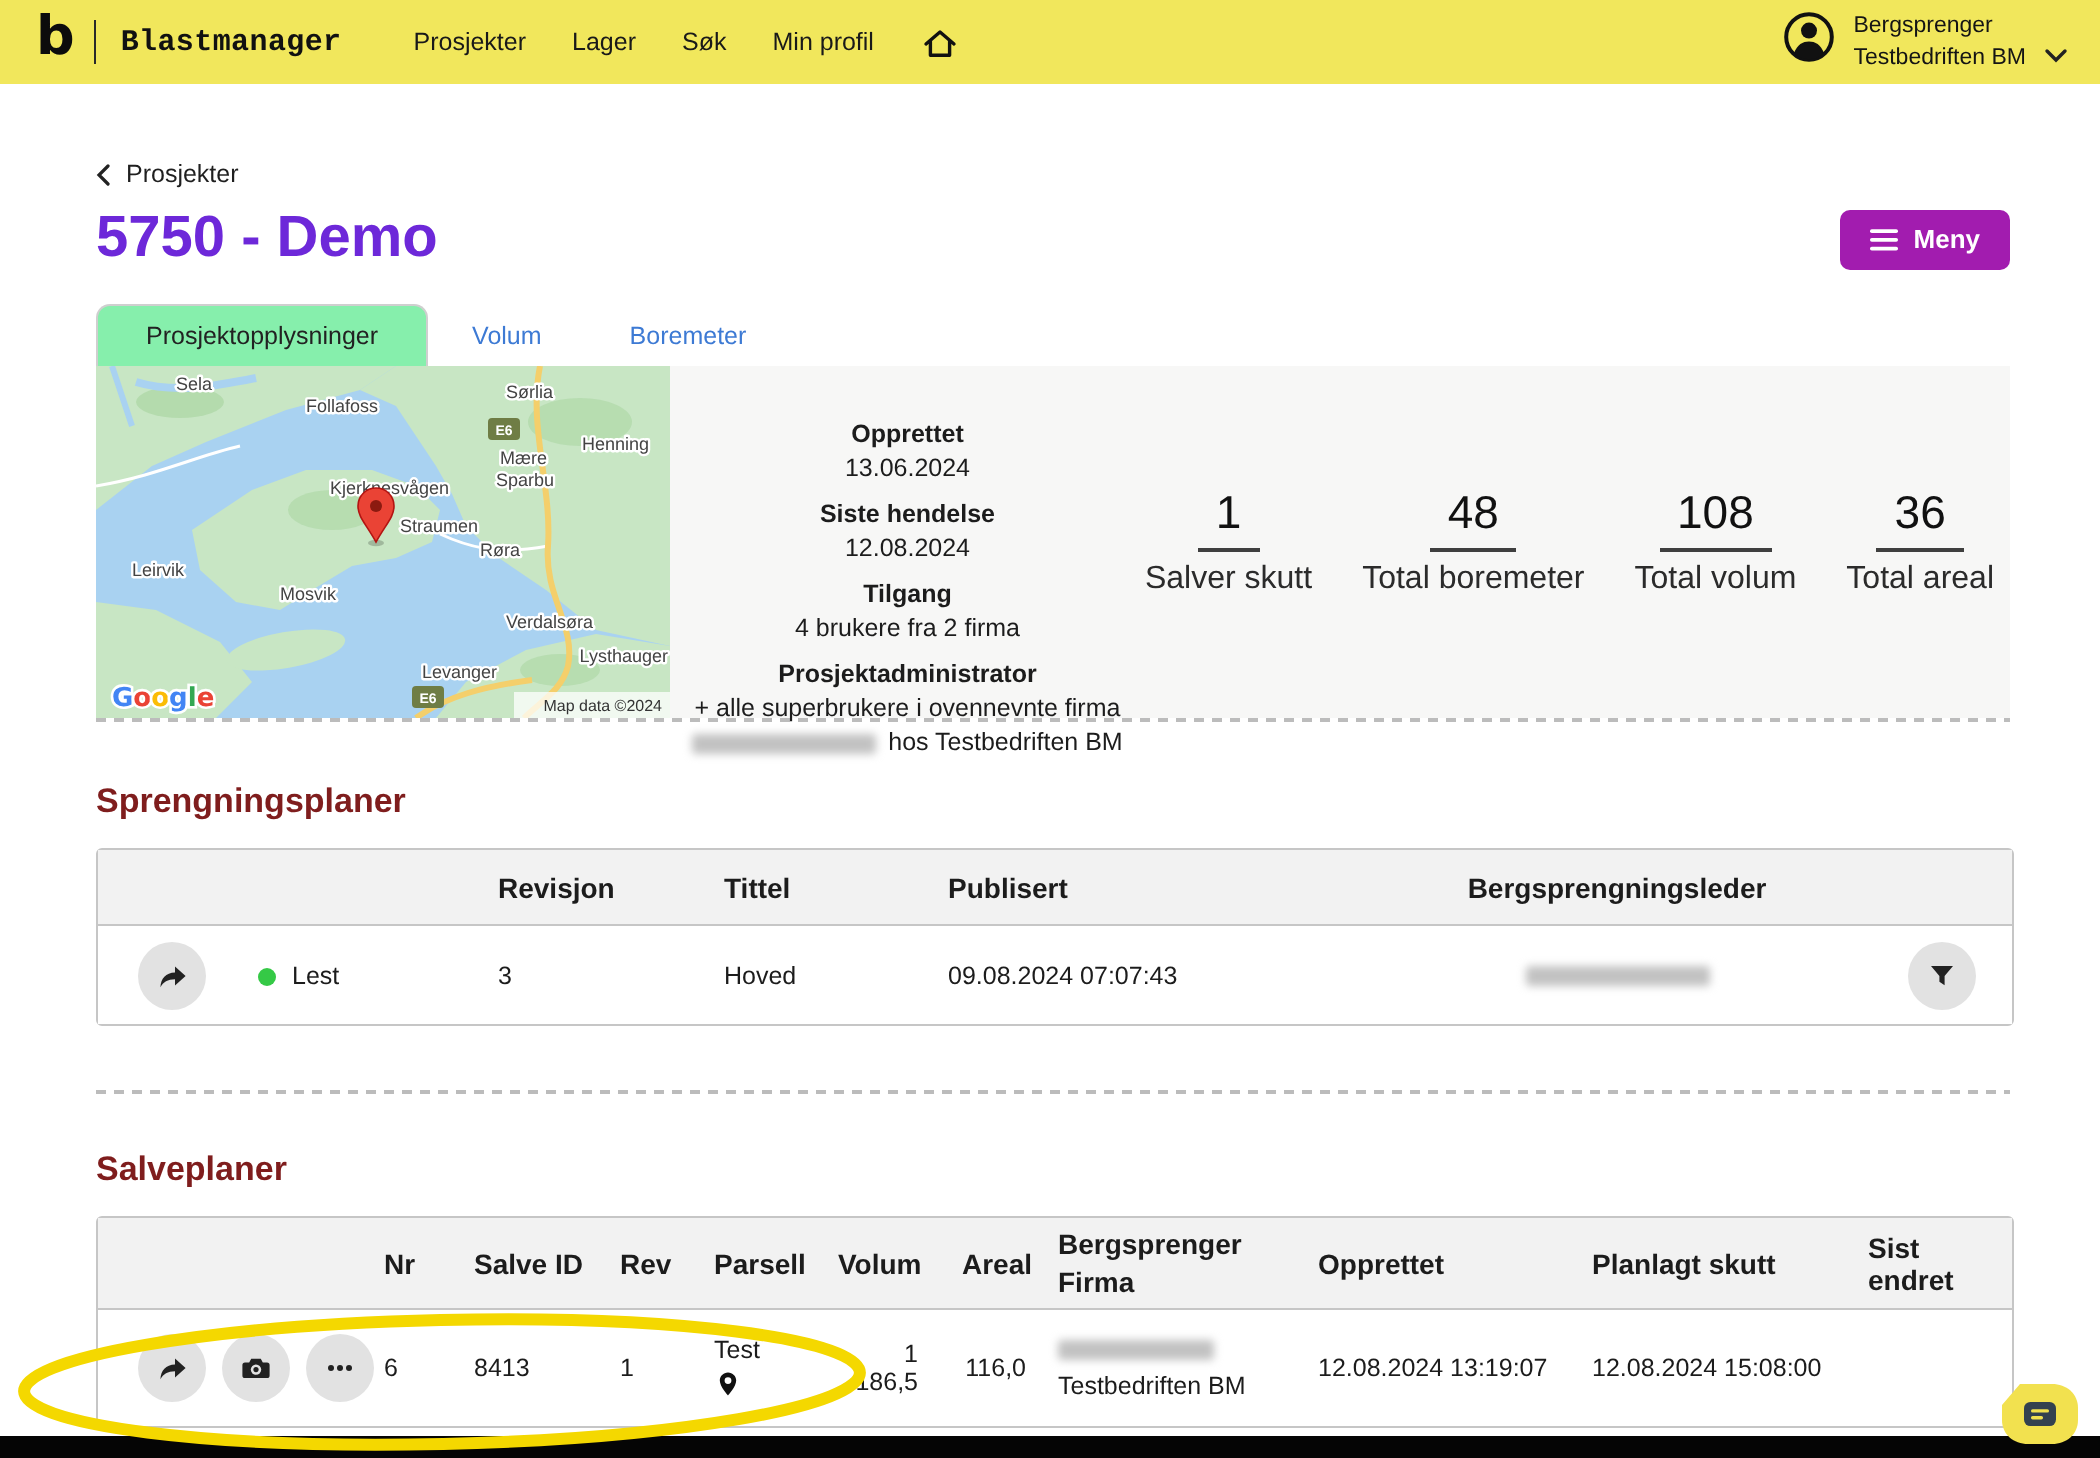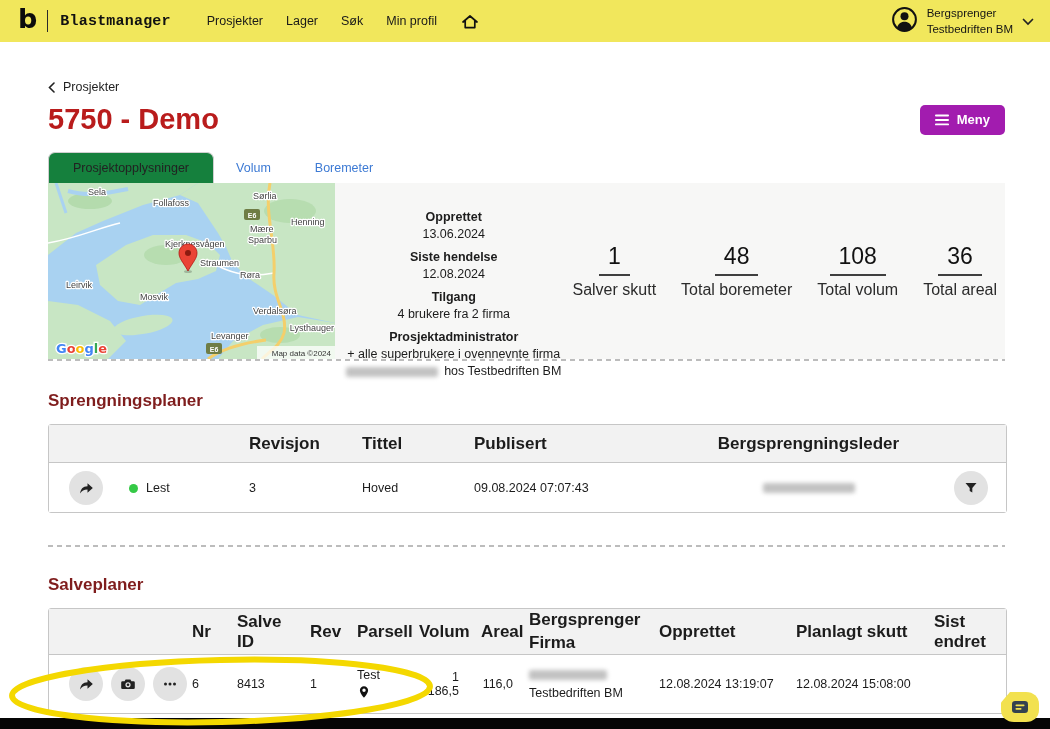--- a/index.html
+++ b/index.html
@@ -10,35 +10,35 @@
   }
 
   
   .topbar { height:42px; background:#F1E75C; display:flex; align-items:center; padding:0 16px 0 18px; }
   .logo-b { font-family:"DejaVu Sans", sans-serif; font-size:27px; font-weight:800; color:#0c0c0c; line-height:1; margin-top:-5px; }
   .logo-divider { width:1px; height:22px; background:#2a2a2a; margin:0 12px 0 10px; }
   .brand { font-size:15px; font-weight:700; color:#111; letter-spacing:.2px;font-family:Liberation Mono, monospace; }
   .topnav { display:flex; align-items:center; gap:23px; margin-left:36px; }
   .topnav .navitem { font-size:12.5px; color:#191919; cursor:pointer; }
   .home-btn { display:flex; align-items:center; margin-top:1px; cursor:pointer; }
-  .topbar-right { margin-left:auto; display:flex; align-items:center; gap:9px; cursor:pointer; }
+  .topbar-right { margin-left:auto; display:flex; align-items:flex-end; gap:9px; cursor:pointer; }
   .user-texts { font-size:11.5px; line-height:1.4; color:#141414; }
 
   
   .content { padding:0 45px 0 48px; position:relative; }
   .breadcrumb { margin-top:38px; display:flex; align-items:center; gap:8px; font-size:12.5px; color:#1f1f1f; cursor:pointer; width:fit-content; }
   .title-row { display:flex; justify-content:space-between; align-items:center; margin-top:9px; }
-  h1 { margin:0; font-size:29px; font-weight:700; color:#b91c1c; }
+  h1 { margin:0; font-size:29px; font-weight:700; color:#6d28d9; }
   .meny-btn { background:#a21caf; color:#fff; border:none; border-radius:5px; height:30px; padding:0 15px;
               font-size:13px; font-weight:700; display:flex; align-items:center; gap:8px; cursor:pointer;
               font-family:"Liberation Sans", sans-serif; }
 
   .tabs { display:flex; margin-top:16px; align-items:flex-end; }
   .tab { font-size:12.5px; padding:8px 22px; color:#3D7AD4; cursor:pointer; }
-  .tab.active { background:#15803d; border:1px solid #cfcfcf; border-bottom:none; border-radius:7px 7px 0 0; color:#222; padding:8px 24px; }
+  .tab.active { background:#86efac; border:1px solid #cfcfcf; border-bottom:none; border-radius:7px 7px 0 0; color:#222; padding:8px 24px; }
 
   .panel { background:#f7f7f6; display:flex; height:176px; }
   .dashed-line { height:2px; background:repeating-linear-gradient(90deg,#bcbcbc 0 5px, transparent 5px 9px); }
 
   .map { width:287px; height:176px; flex:none; position:relative; cursor:pointer; }
   .map svg { display:block; }
 
   .info { flex:1; text-align:center; padding-top:18px; font-size:12.5px; color:#1c1c1c; }
   .info .lbl { font-weight:700; margin-top:9px; }
   .info .val { margin-top:3px; }
@@ -49,21 +49,21 @@
   .stats { display:flex; gap:25px; padding:60px 8px 0 0; align-items:flex-start; }
   .stat { text-align:center; }
   .stat .num { font-size:23px; color:#111; padding:0 9px 4px; border-bottom:2px solid #3f3f3f; display:inline-block; }
   .stat .slbl { font-size:16px; color:#2b2b2b; margin-top:5px; white-space:nowrap;text-align:center; }
 
   .section-title { font-size:17px; font-weight:700; color:#7f1d1d; margin-top:30px; }
 
   table.tbl { width:957px; table-layout:fixed; border-collapse:separate; border-spacing:0;
               border:1px solid #c6c6c6; border-radius:3px; margin-top:13px; font-size:12.5px; color:#1c1c1c; }
   .tbl th { background:#f2f2f2; font-weight:700; text-align:left; padding:0 8px; border-bottom:1px solid #c6c6c6;
-            font-size:17px; height:38px; vertical-align:middle; }
+            font-size:14px; height:38px; vertical-align:middle; }
   .tbl td { background:#fff; padding:0 8px; vertical-align:middle; }
   .tbl.spreng td { height:49px; }
   .tbl.salve th { height:46px; }
   .tbl.salve td { height:58px; }
   th.center, td.center { text-align:center; }
   th.right, td.right { text-align:right; padding-right:14px; }
   .two-line-head { display:inline-block; width:88px; line-height:1.3; }
 
   .actions-cell { display:flex; align-items:center; gap:8px; padding-left:12px; }
   .icbtn { width:34px; height:34px; border-radius:50%; background:#e2e2e2; border:none; display:inline-flex;

